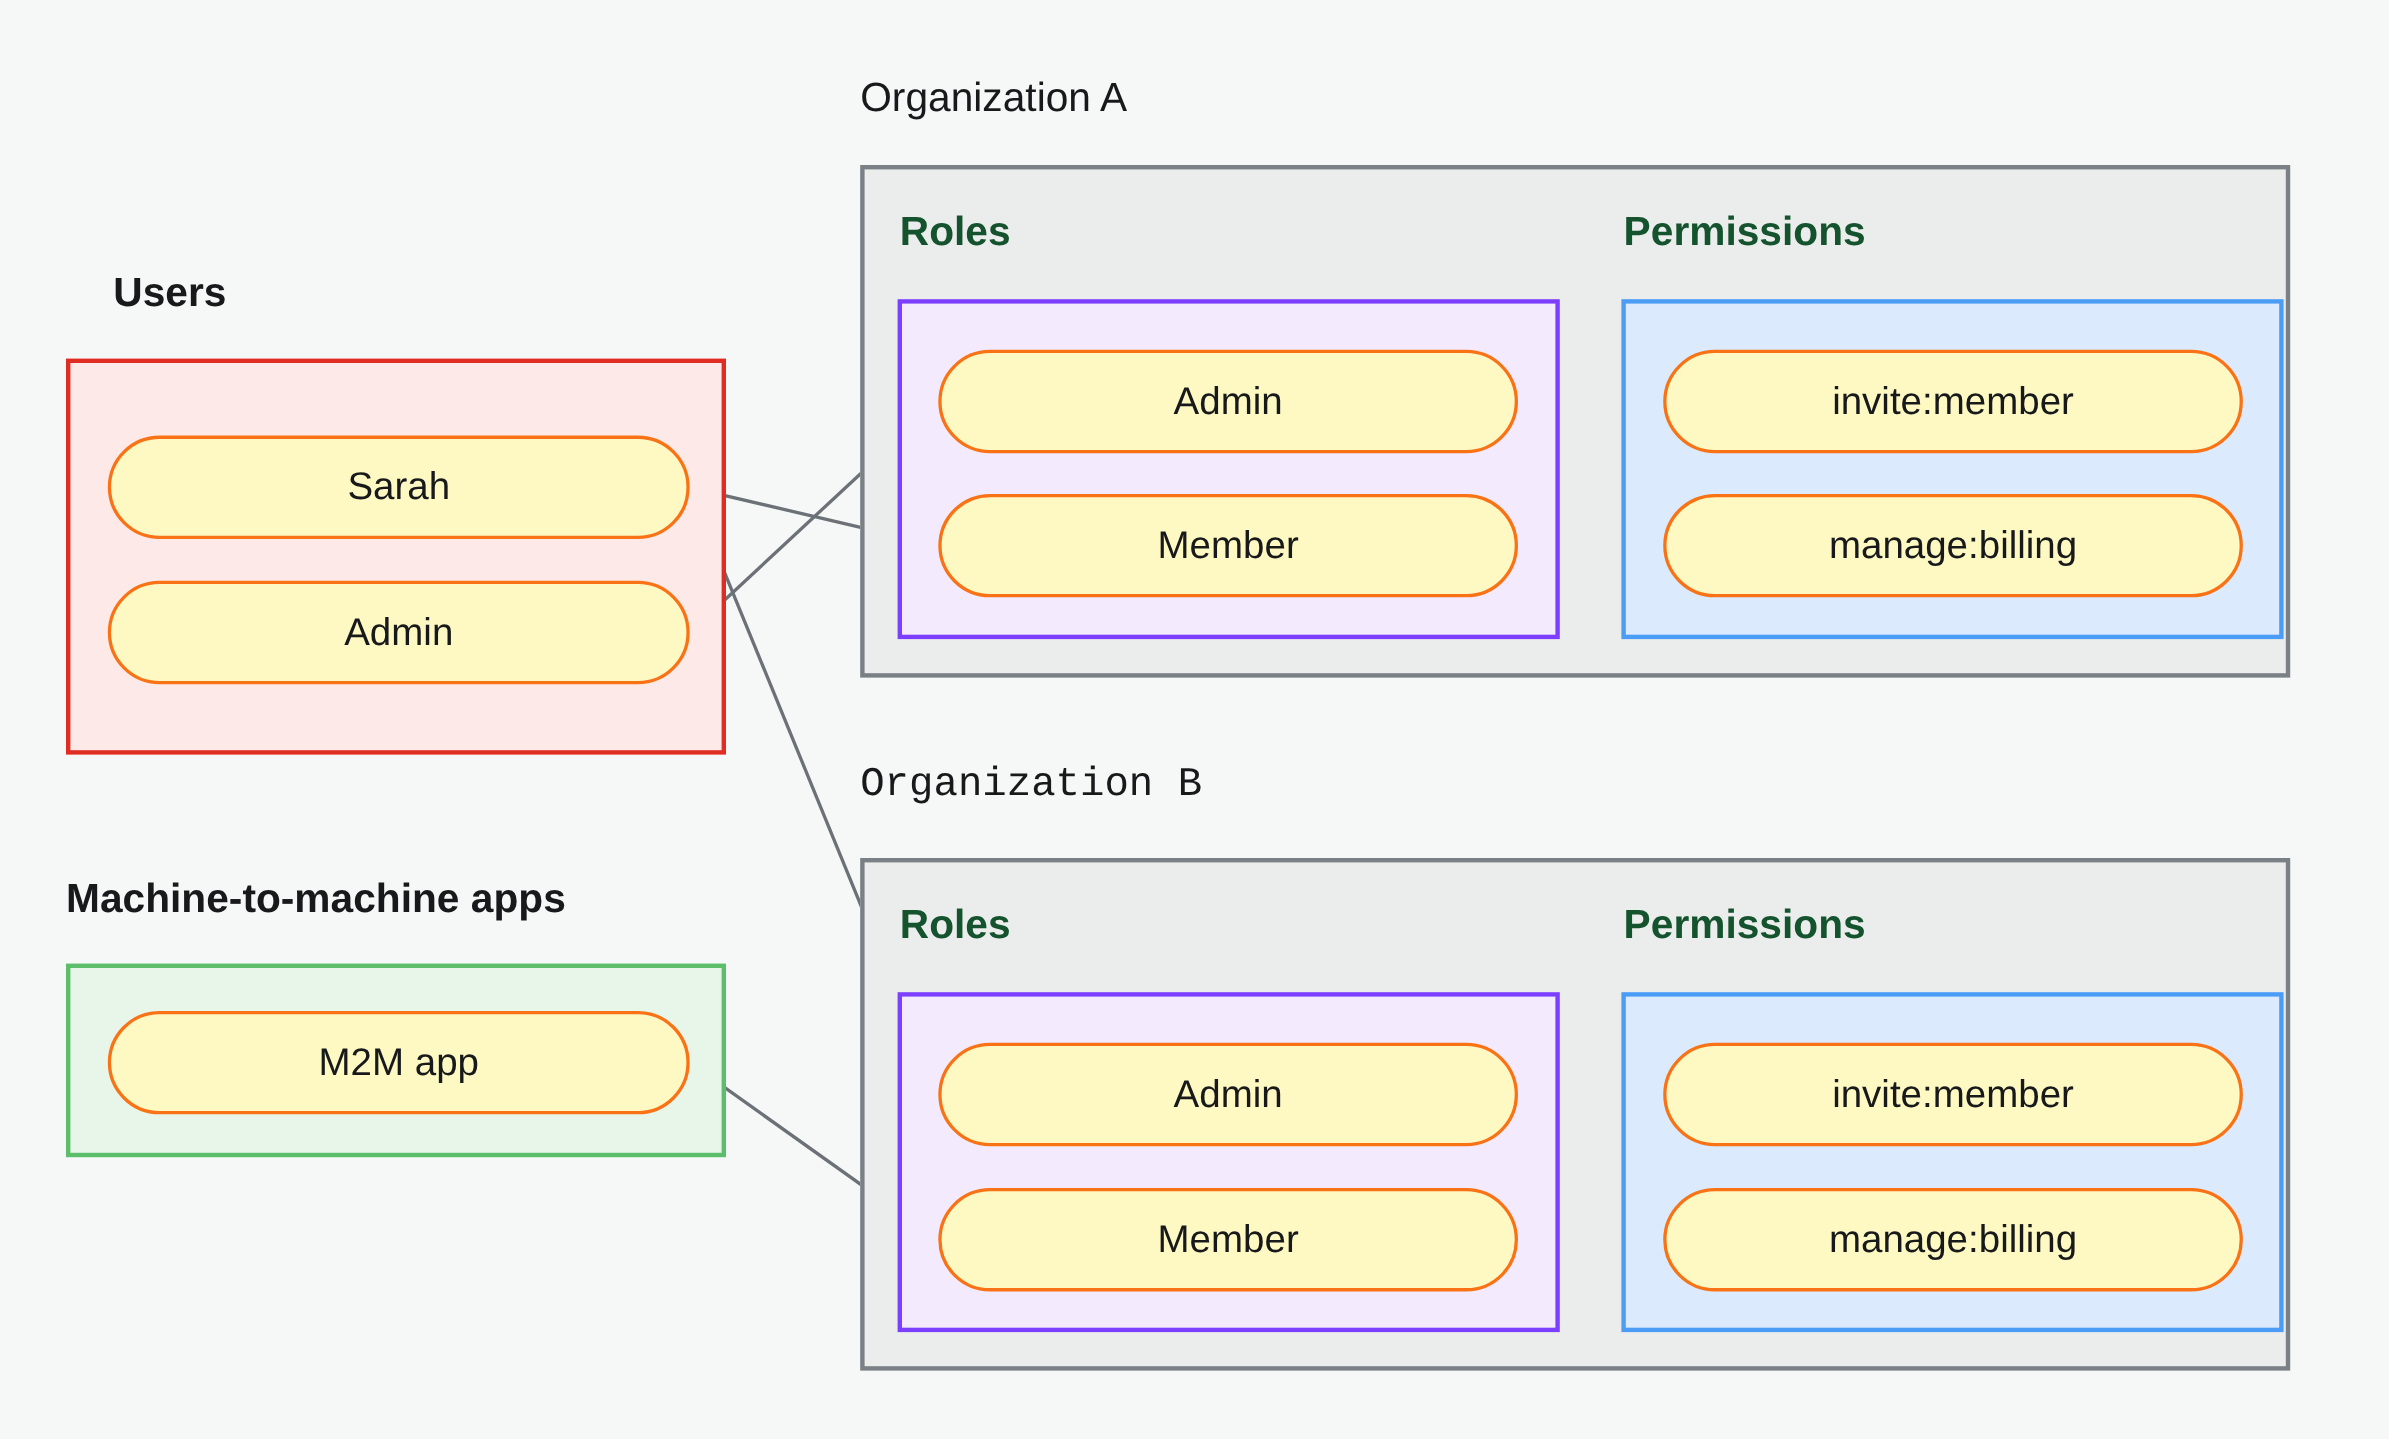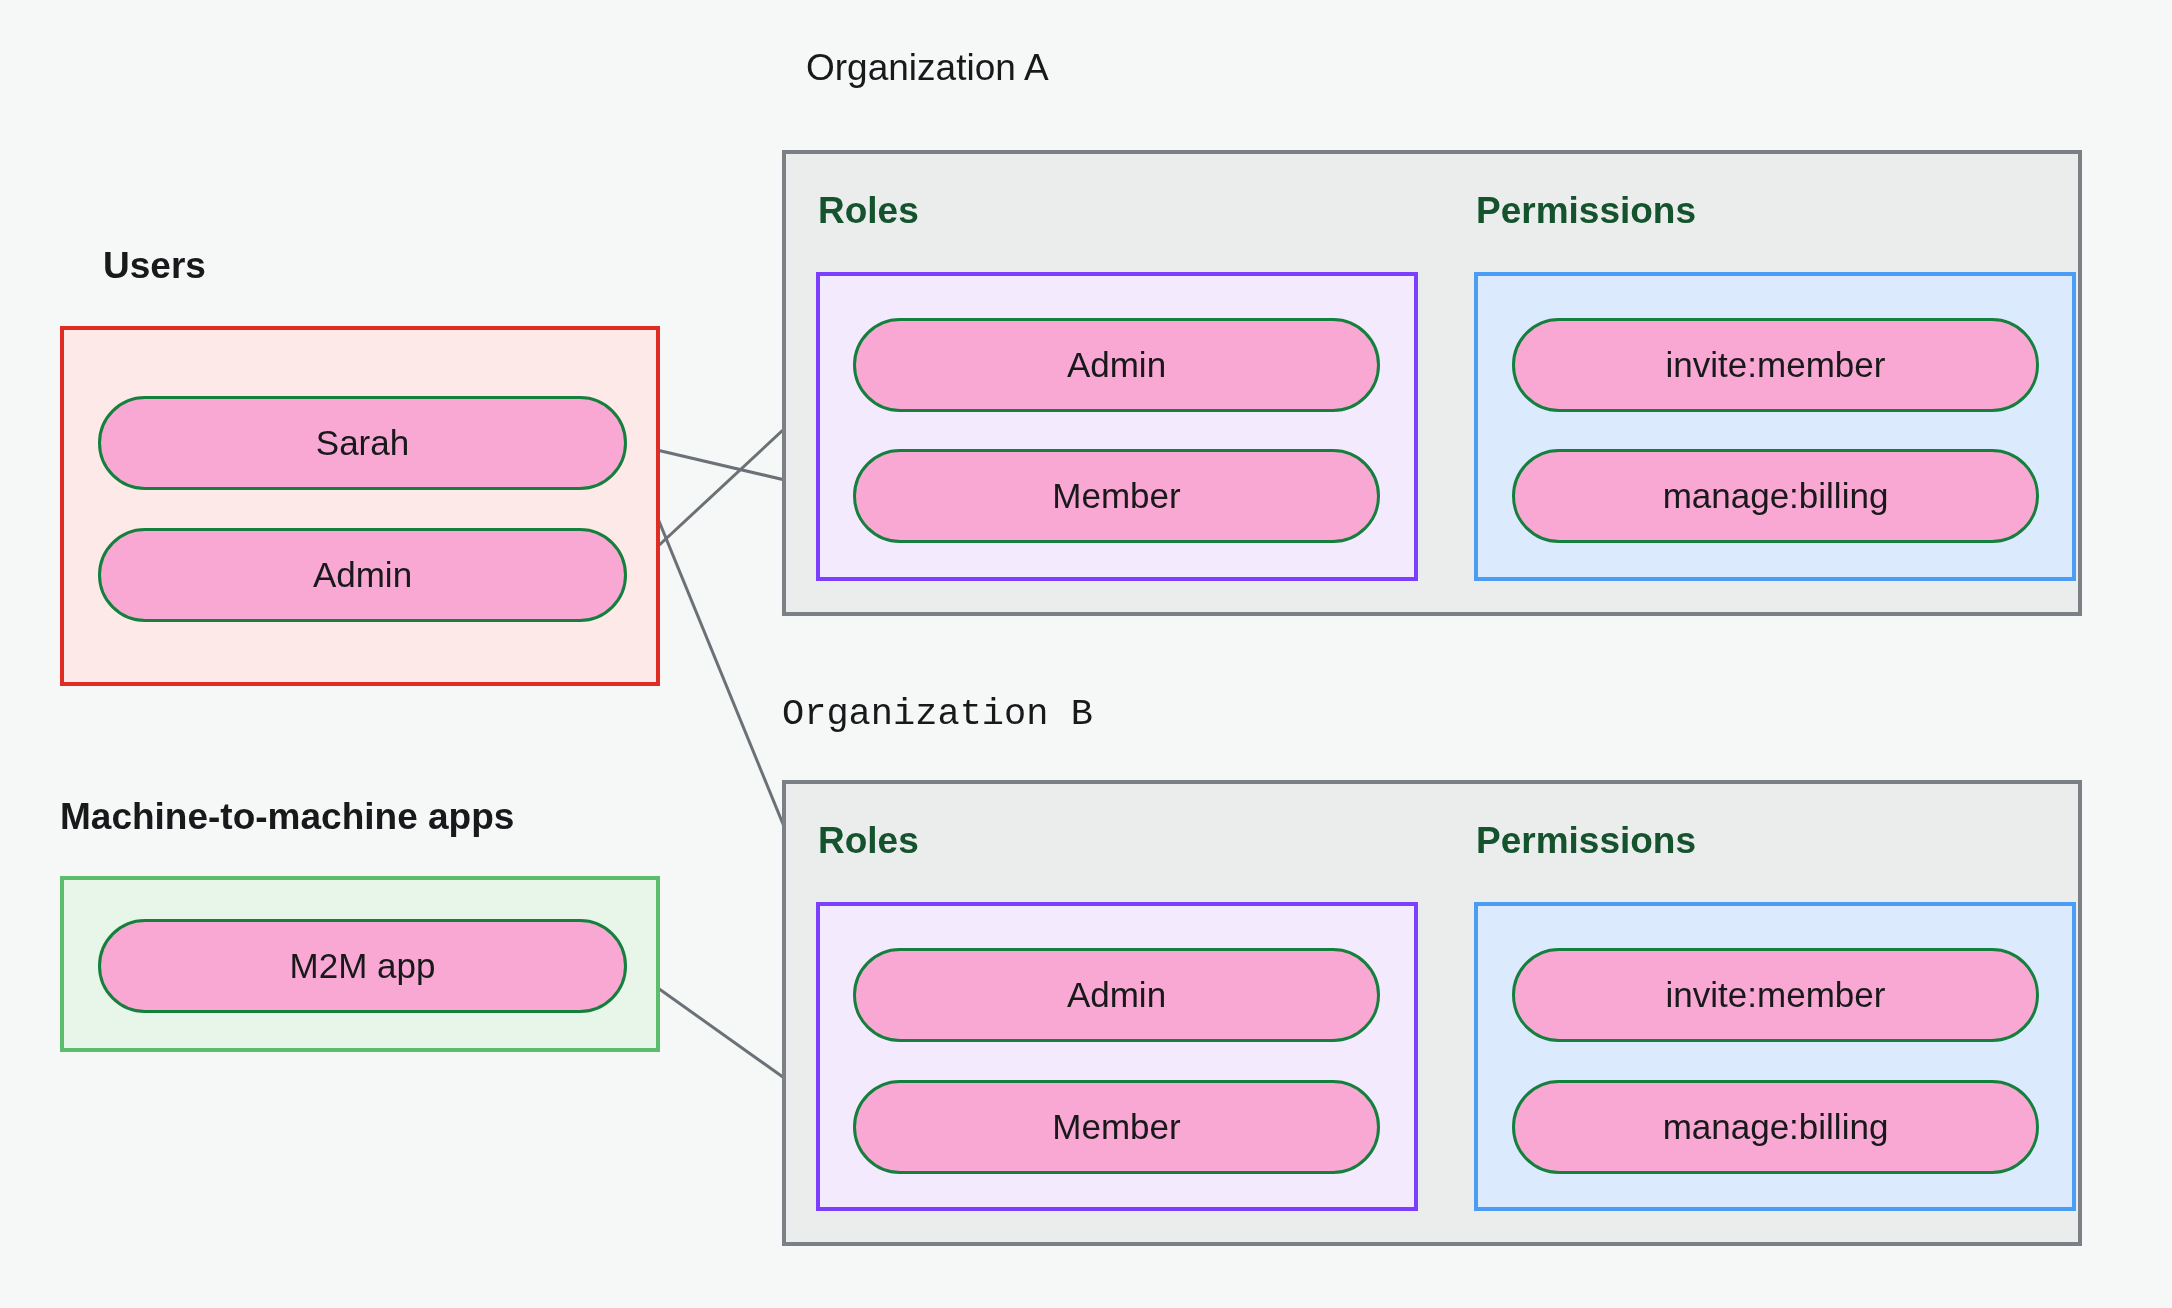--- a/index.html
+++ b/index.html
@@ -87,22 +87,22 @@
   }
   .box-perms {
     border: 4px solid #4b9cf5;
     background: #dbeafd;
   }
 
   
   .pill {
     position: absolute;
     box-sizing: border-box;
-    border: 3px solid #15803d;
-    background: #f9a8d4;
+    border: 3px solid #f97316;
+    background: #fef9c3;
     border-radius: 999px;
     display: flex;
     align-items: center;
     justify-content: center;
     font-size: 35px;
     color: #17191a;
     z-index: 5;
     white-space: nowrap;
   }
 </style>
@@ -150,21 +150,21 @@
   <div class="pill" style="left:98px; top:396px; width:529px; height:94px;">Sarah</div>
 
   <div class="pill" style="left:98px; top:528px; width:529px; height:94px;">Admin</div>
 
   <div class="group-title" style="left:60px; top:796px;">Machine-to-machine apps</div>
 
   <div class="box box-m2m" style="left:60px; top:876px; width:600px; height:176px;"></div>
 
   <div class="pill" style="left:98px; top:919px; width:529px; height:94px;">M2M app</div>
 
-  <div class="org-title" style="left:782px; top:47px;margin-left:24px;">Organization A</div>
+  <div class="org-title" style="left:782px; top:68px;">Organization A</div>
 
   <div class="box box-org" style="left:782px; top:150px; width:1300px; height:466px;"></div>
 
   <div class="section-title" style="left:818px; top:190px;">Roles</div>
 
   <div class="box box-roles" style="left:816px; top:272px; width:602px; height:309px;"></div>
 
   <div class="pill" style="left:853px; top:318px; width:527px; height:94px;">Admin</div>
 
   <div class="pill" style="left:853px; top:449px; width:527px; height:94px;">Member</div>

